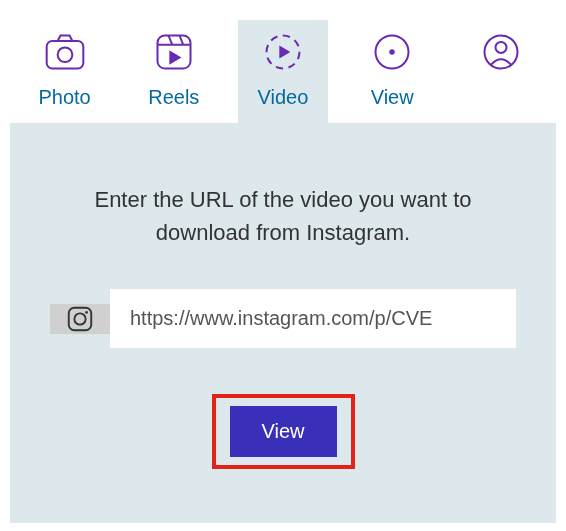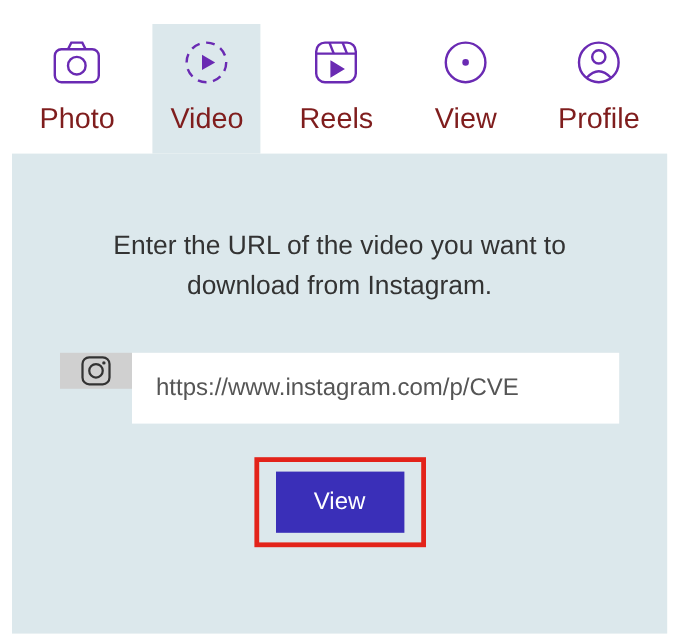--- a/index.html
+++ b/index.html
@@ -35,42 +35,42 @@
       justify-content: center;
     }
     .tab-icon svg {
       width: 44px;
       height: 44px;
       stroke: #6a2ab3;
       fill: none;
       stroke-width: 2.2;
     }
     .tab-label {
-      color: #7f1d1d;
-      font-size: 24px;
+      color: #0369a1;
+      font-size: 20px;
       font-weight: 400;
     }
     .content {
       background: #dce8ec;
       padding: 60px 40px 40px 40px;
       min-height: 400px;
       margin: 0 10px 10px 10px;
     }
     .instruction {
       text-align: center;
       color: #333;
       font-size: 22px;
       line-height: 1.5;
       margin-bottom: 40px;
       padding: 0 20px;
     }
     .input-row {
       display: flex;
-      align-items: flex-start;
-      margin-bottom: 28px;
+      align-items: center;
+      margin-bottom: 46px;
     }
     .input-icon-box {
       background: #d0d0d0;
       width: 60px;
       display: flex;
       align-items: center;
       justify-content: center;
     }
     .input-icon-box svg {
       width: 30px;
@@ -115,62 +115,61 @@
     <span class="tab-icon">
       <svg viewBox="0 0 48 48">
         <rect x="4" y="12" width="40" height="30" rx="6"></rect>
         <path d="M16 12 l3 -6 h10 l3 6"></path>
         <circle cx="24" cy="27" r="8"></circle>
       </svg>
     </span>
     <span class="tab-label">Photo</span>
   </div>
 
-  <div class="tab active">
-    <span class="tab-icon">
-      <svg viewBox="0 0 48 48">
-        <circle cx="24" cy="24" r="18" stroke-dasharray="8 6"></circle>
-        <path d="M20 17 l12 7 l-12 7 z" fill="#6a2ab3" stroke="none"></path>
-      </svg>
-    </span>
-    <span class="tab-label">Video</span>
-  </div>
-
   <div class="tab">
     <span class="tab-icon">
       <svg viewBox="0 0 48 48">
         <rect x="6" y="6" width="36" height="36" rx="8"></rect>
         <line x1="6" y1="16" x2="42" y2="16"></line>
         <line x1="18" y1="6" x2="22" y2="16"></line>
         <line x1="30" y1="6" x2="34" y2="16"></line>
         <path d="M20 24 l10 6 l-10 6 z" fill="#6a2ab3"></path>
       </svg>
     </span>
     <span class="tab-label">Reels</span>
+  </div>
+
+  <div class="tab active">
+    <span class="tab-icon">
+      <svg viewBox="0 0 48 48">
+        <circle cx="24" cy="24" r="18" stroke-dasharray="8 6"></circle>
+        <path d="M20 17 l12 7 l-12 7 z" fill="#6a2ab3" stroke="none"></path>
+      </svg>
+    </span>
+    <span class="tab-label">Video</span>
   </div>
 
   <div class="tab">
     <span class="tab-icon">
       <svg viewBox="0 0 48 48">
         <circle cx="24" cy="24" r="18"></circle>
         <circle cx="24" cy="24" r="3" fill="#6a2ab3" stroke="none"></circle>
       </svg>
     </span>
     <span class="tab-label">View</span>
   </div>
 
   <div class="tab">
     <span class="tab-icon">
       <svg viewBox="0 0 48 48">
         <circle cx="24" cy="24" r="18"></circle>
         <circle cx="24" cy="19" r="6"></circle>
         <path d="M13 38 q11 -12 22 0"></path>
       </svg>
     </span>
-    <span class="tab-label">Profile</span>
   </div>
 
 </div>
 
 <div class="content">
 
   <div class="instruction">Enter the URL of the video you want to download from Instagram.</div>
 
   <div class="input-row">
     <div class="input-icon-box">

